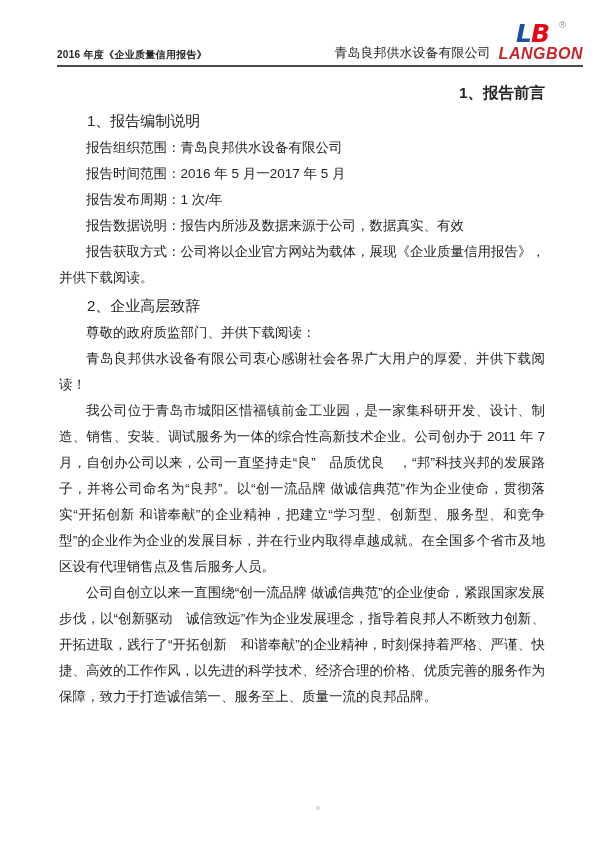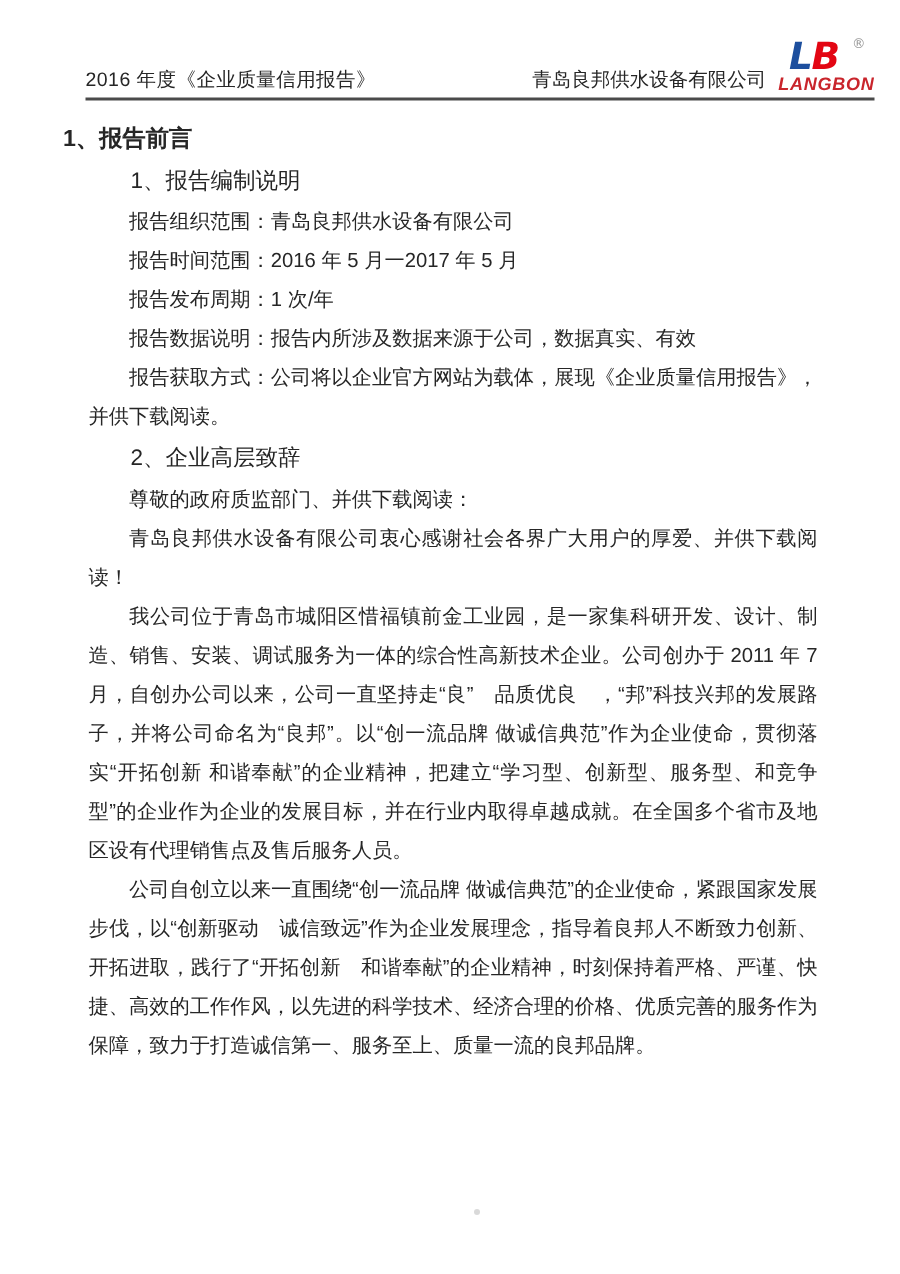--- a/index.html
+++ b/index.html
@@ -14,59 +14,59 @@
   }
   .page-header {
     margin: 22px 17px 0 57px;
     height: 40px;
     display: flex;
     align-items: flex-end;
     border-bottom: 2px solid #4a4a4a;
     padding-bottom: 3px;
   }
   .header-title {
-    font-size: 13px;
-    font-weight: normal;
+    font-size: 10px;
+    font-weight: bold;
     letter-spacing: 0.3px;
     white-space: nowrap;
   }
   .header-spacer { flex: 1 1 auto; }
   .header-company {
     font-size: 13px;
     font-weight: normal;
     white-space: nowrap;
     margin-right: 8px;
   }
   .logo {
     display: inline-flex;
     flex-direction: column;
     align-items: center;
     line-height: 1;
   }
   .logo-emblem { display: block; }
   .logo-text {
     font-weight: bold;
     font-style: italic;
-    font-size: 12px;
+    font-size: 16px;
     letter-spacing: 0.5px;
     color: #c9252c;
     white-space: nowrap;
   }
   main.doc-body {
     margin: 12px 55px 0 59px;
     font-size: 13.5px;
     line-height: 26px;
     text-align: justify;
   }
   h1.sec-heading {
     font-size: 15.5px;
     font-weight: bold;
     line-height: 27px;
     margin: 0 0 1px -17px;
-    text-align: left;
+    text-align: right;
   }
   h2.sub-heading {
     font-size: 15px;
     font-weight: normal;
     line-height: 27px;
     margin: 1px 0 1px 28px;
     text-align: left;
   }
   p.para {
     margin: 0;

